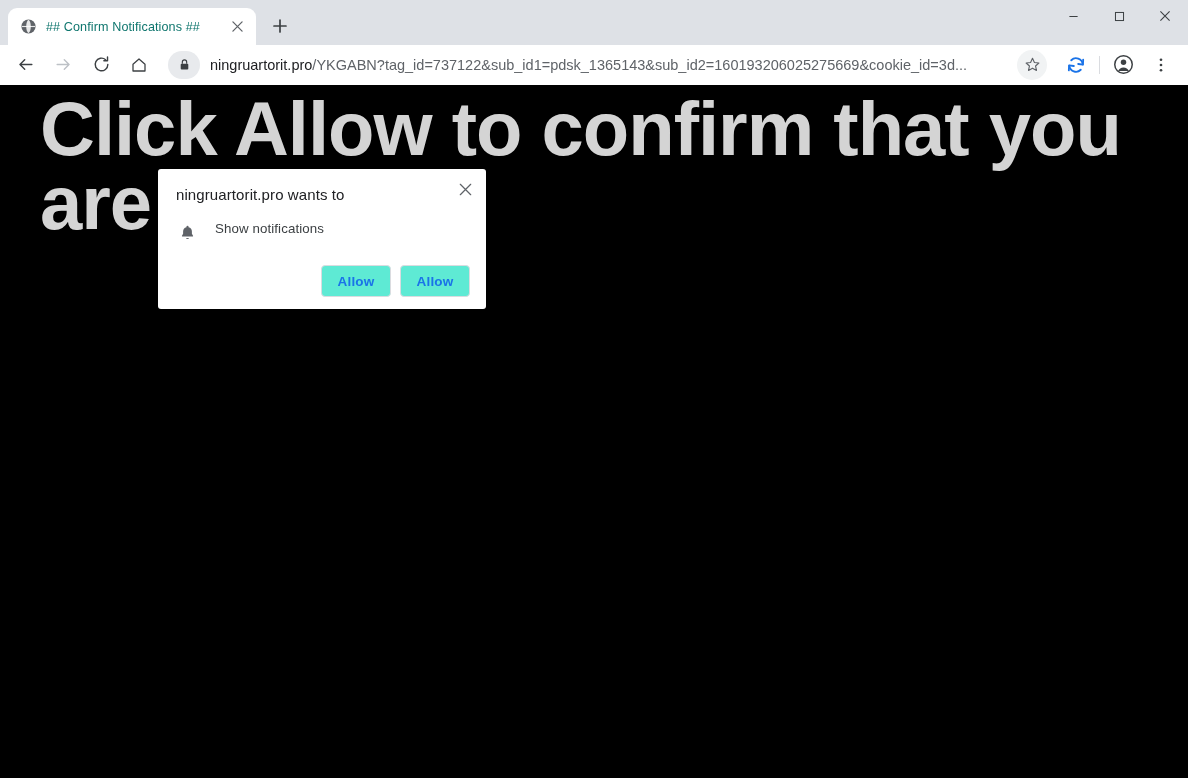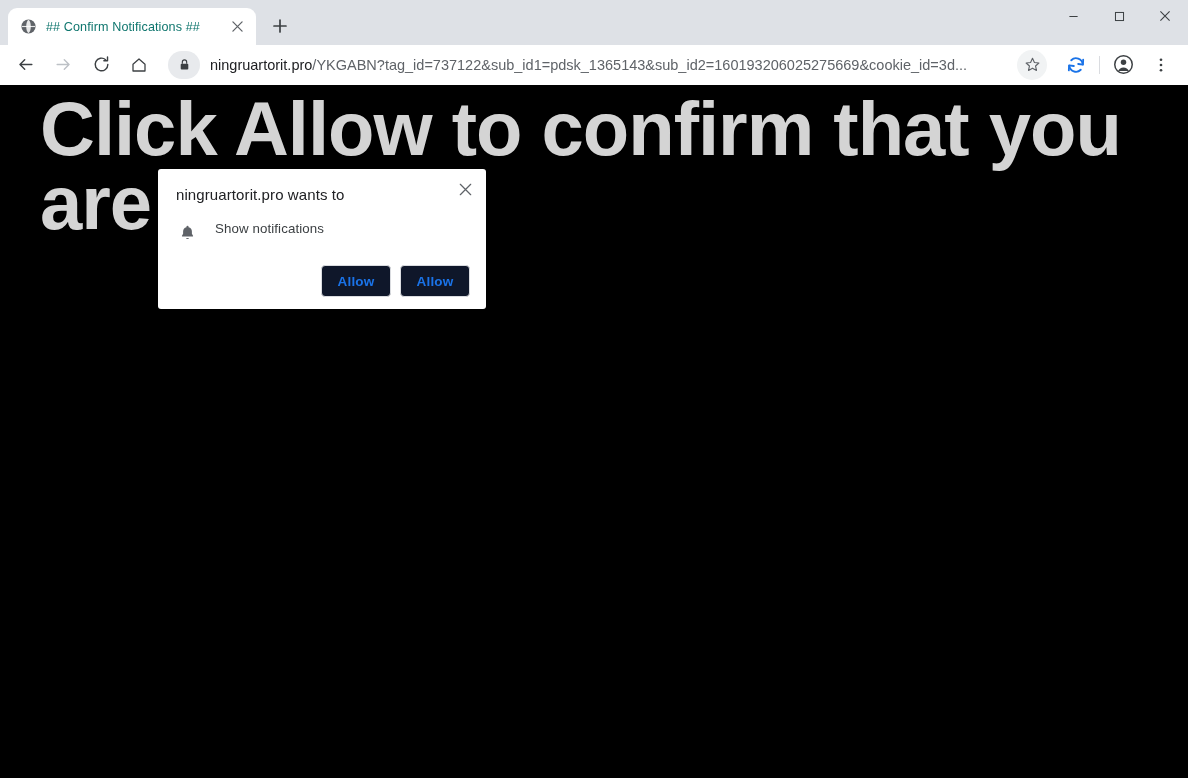--- a/index.html
+++ b/index.html
@@ -202,21 +202,21 @@
   .perm-actions {
     display: flex;
     justify-content: flex-end;
     gap: 9px;
     padding-bottom: 2px;
   }
   .perm-btn {
     min-width: 70px;
     height: 32px;
     padding: 0 15px;
-    background: #0f172a;
+    background: #5eead4;
     border: 1px solid #dadce0;
     border-radius: 4px;
     color: #1a73e8;
     font-size: 13.5px;
     font-weight: bold;
     font-family: "Liberation Sans", sans-serif;
     display: flex; align-items: center; justify-content: center;
     letter-spacing: .2px;
   }
 </style>

